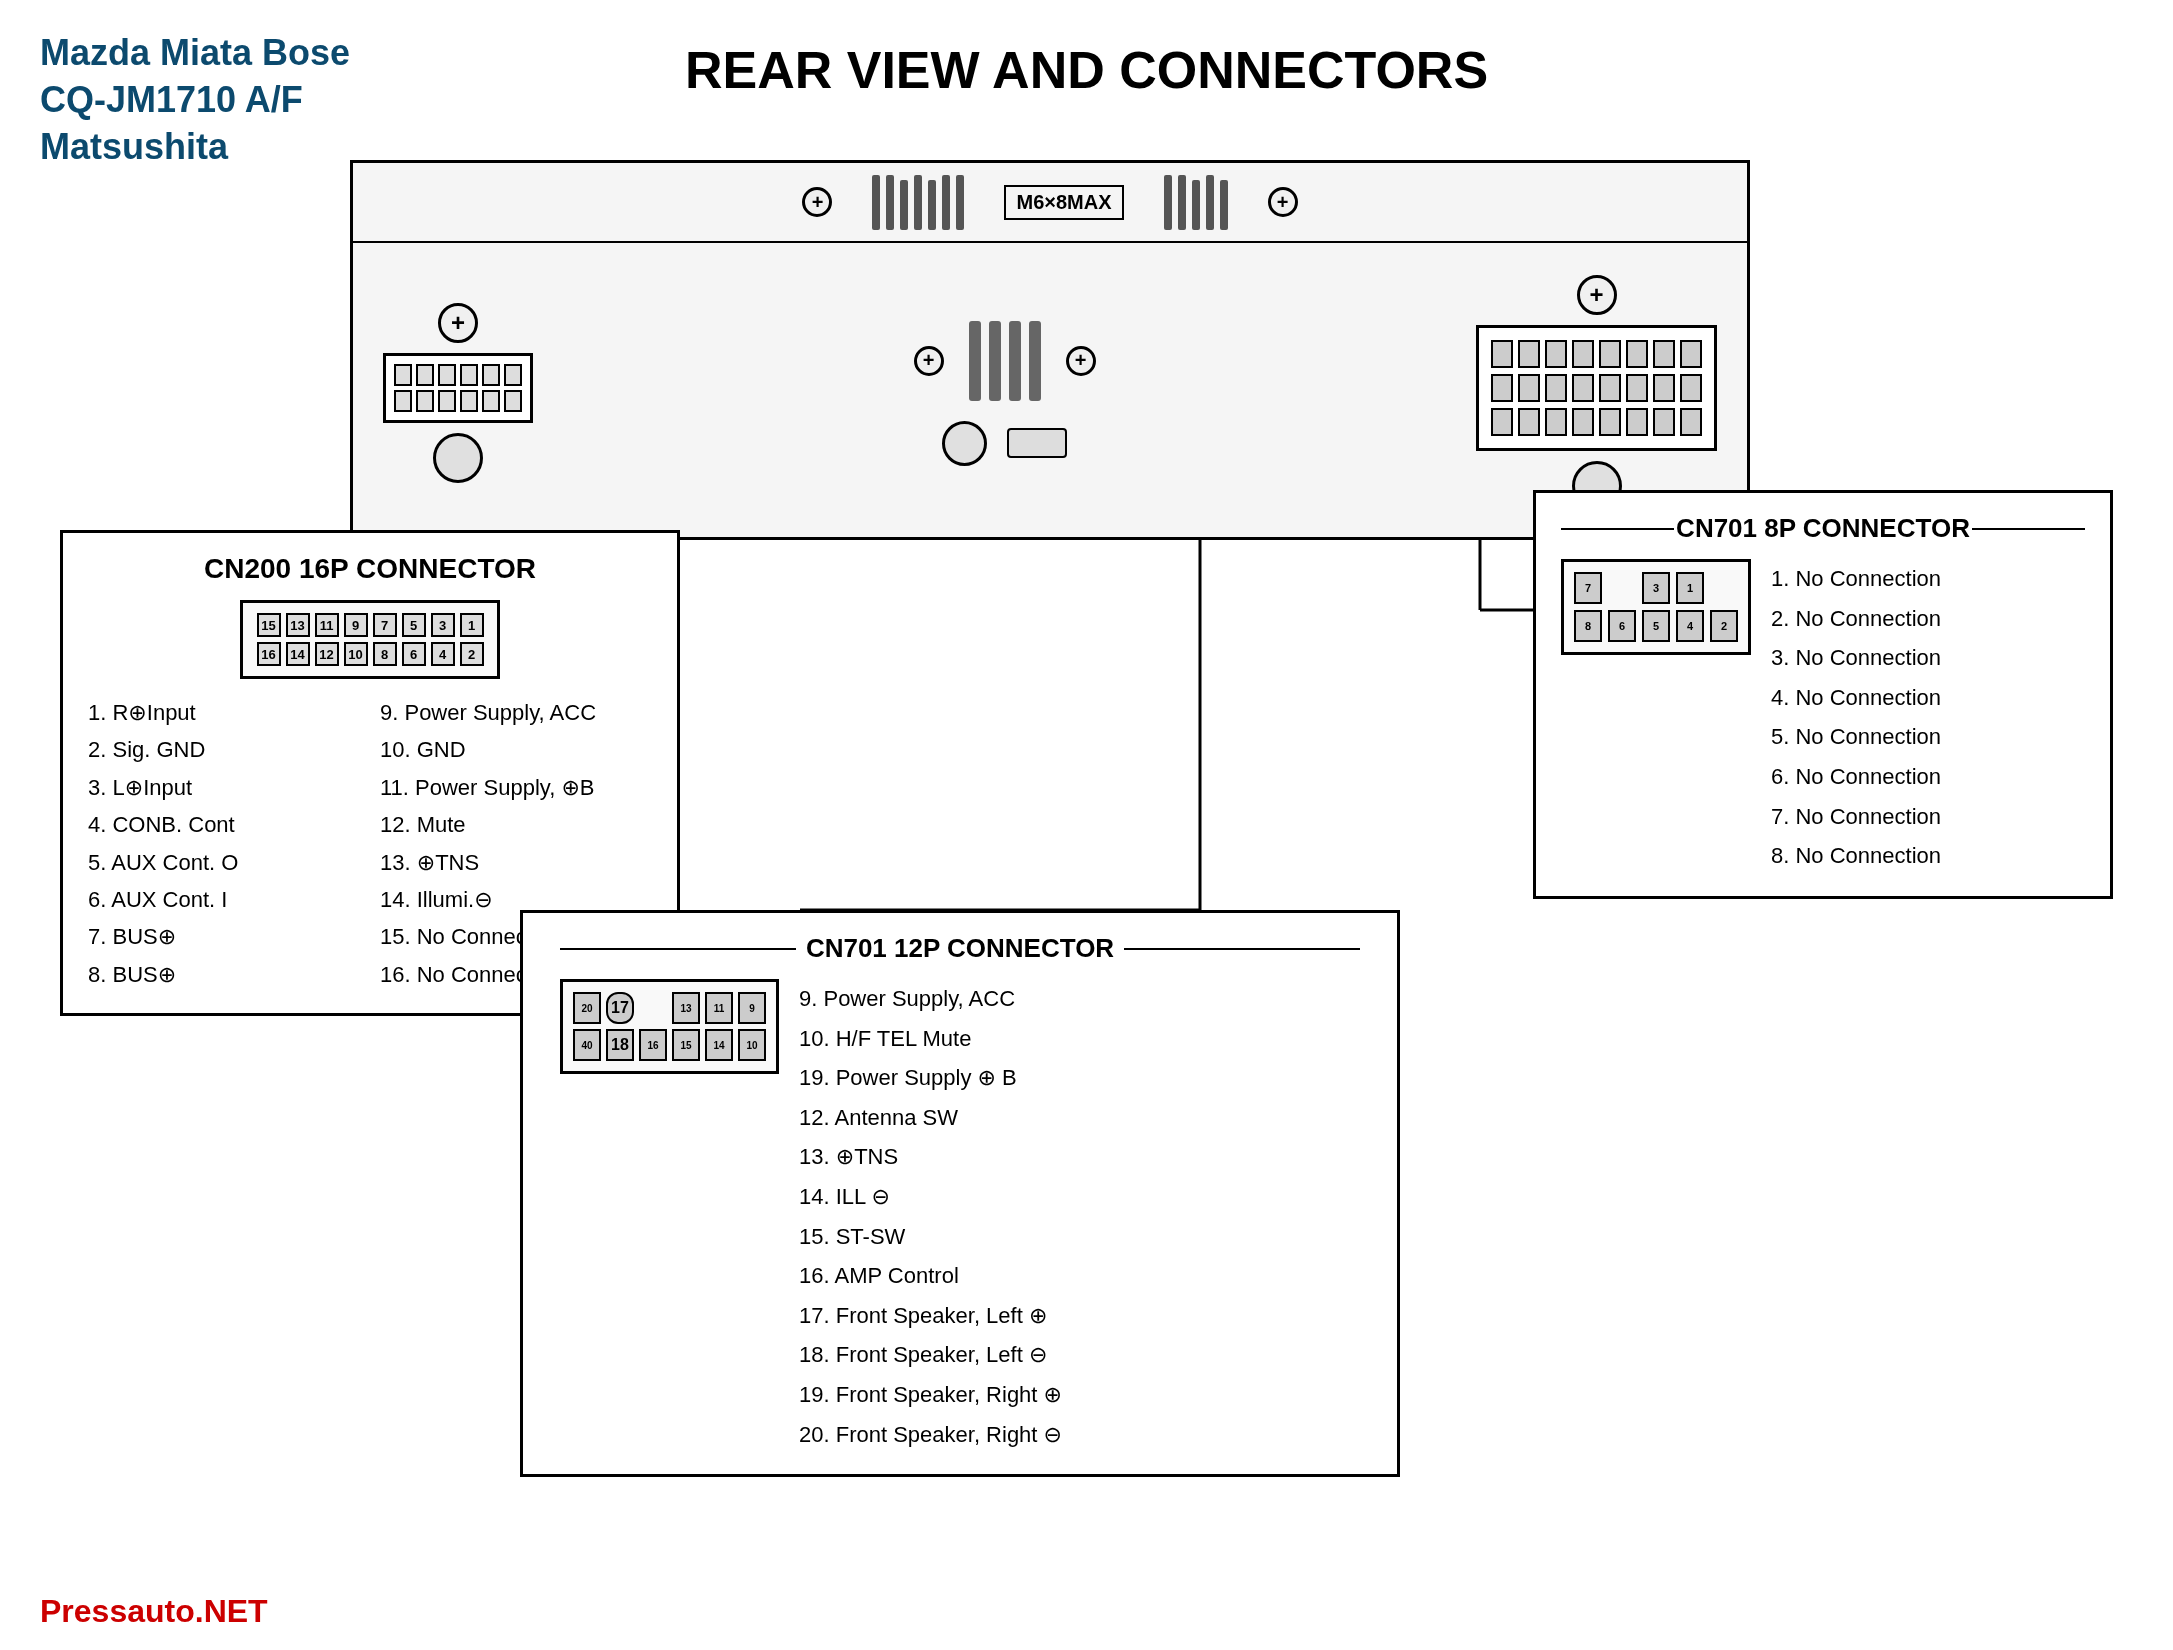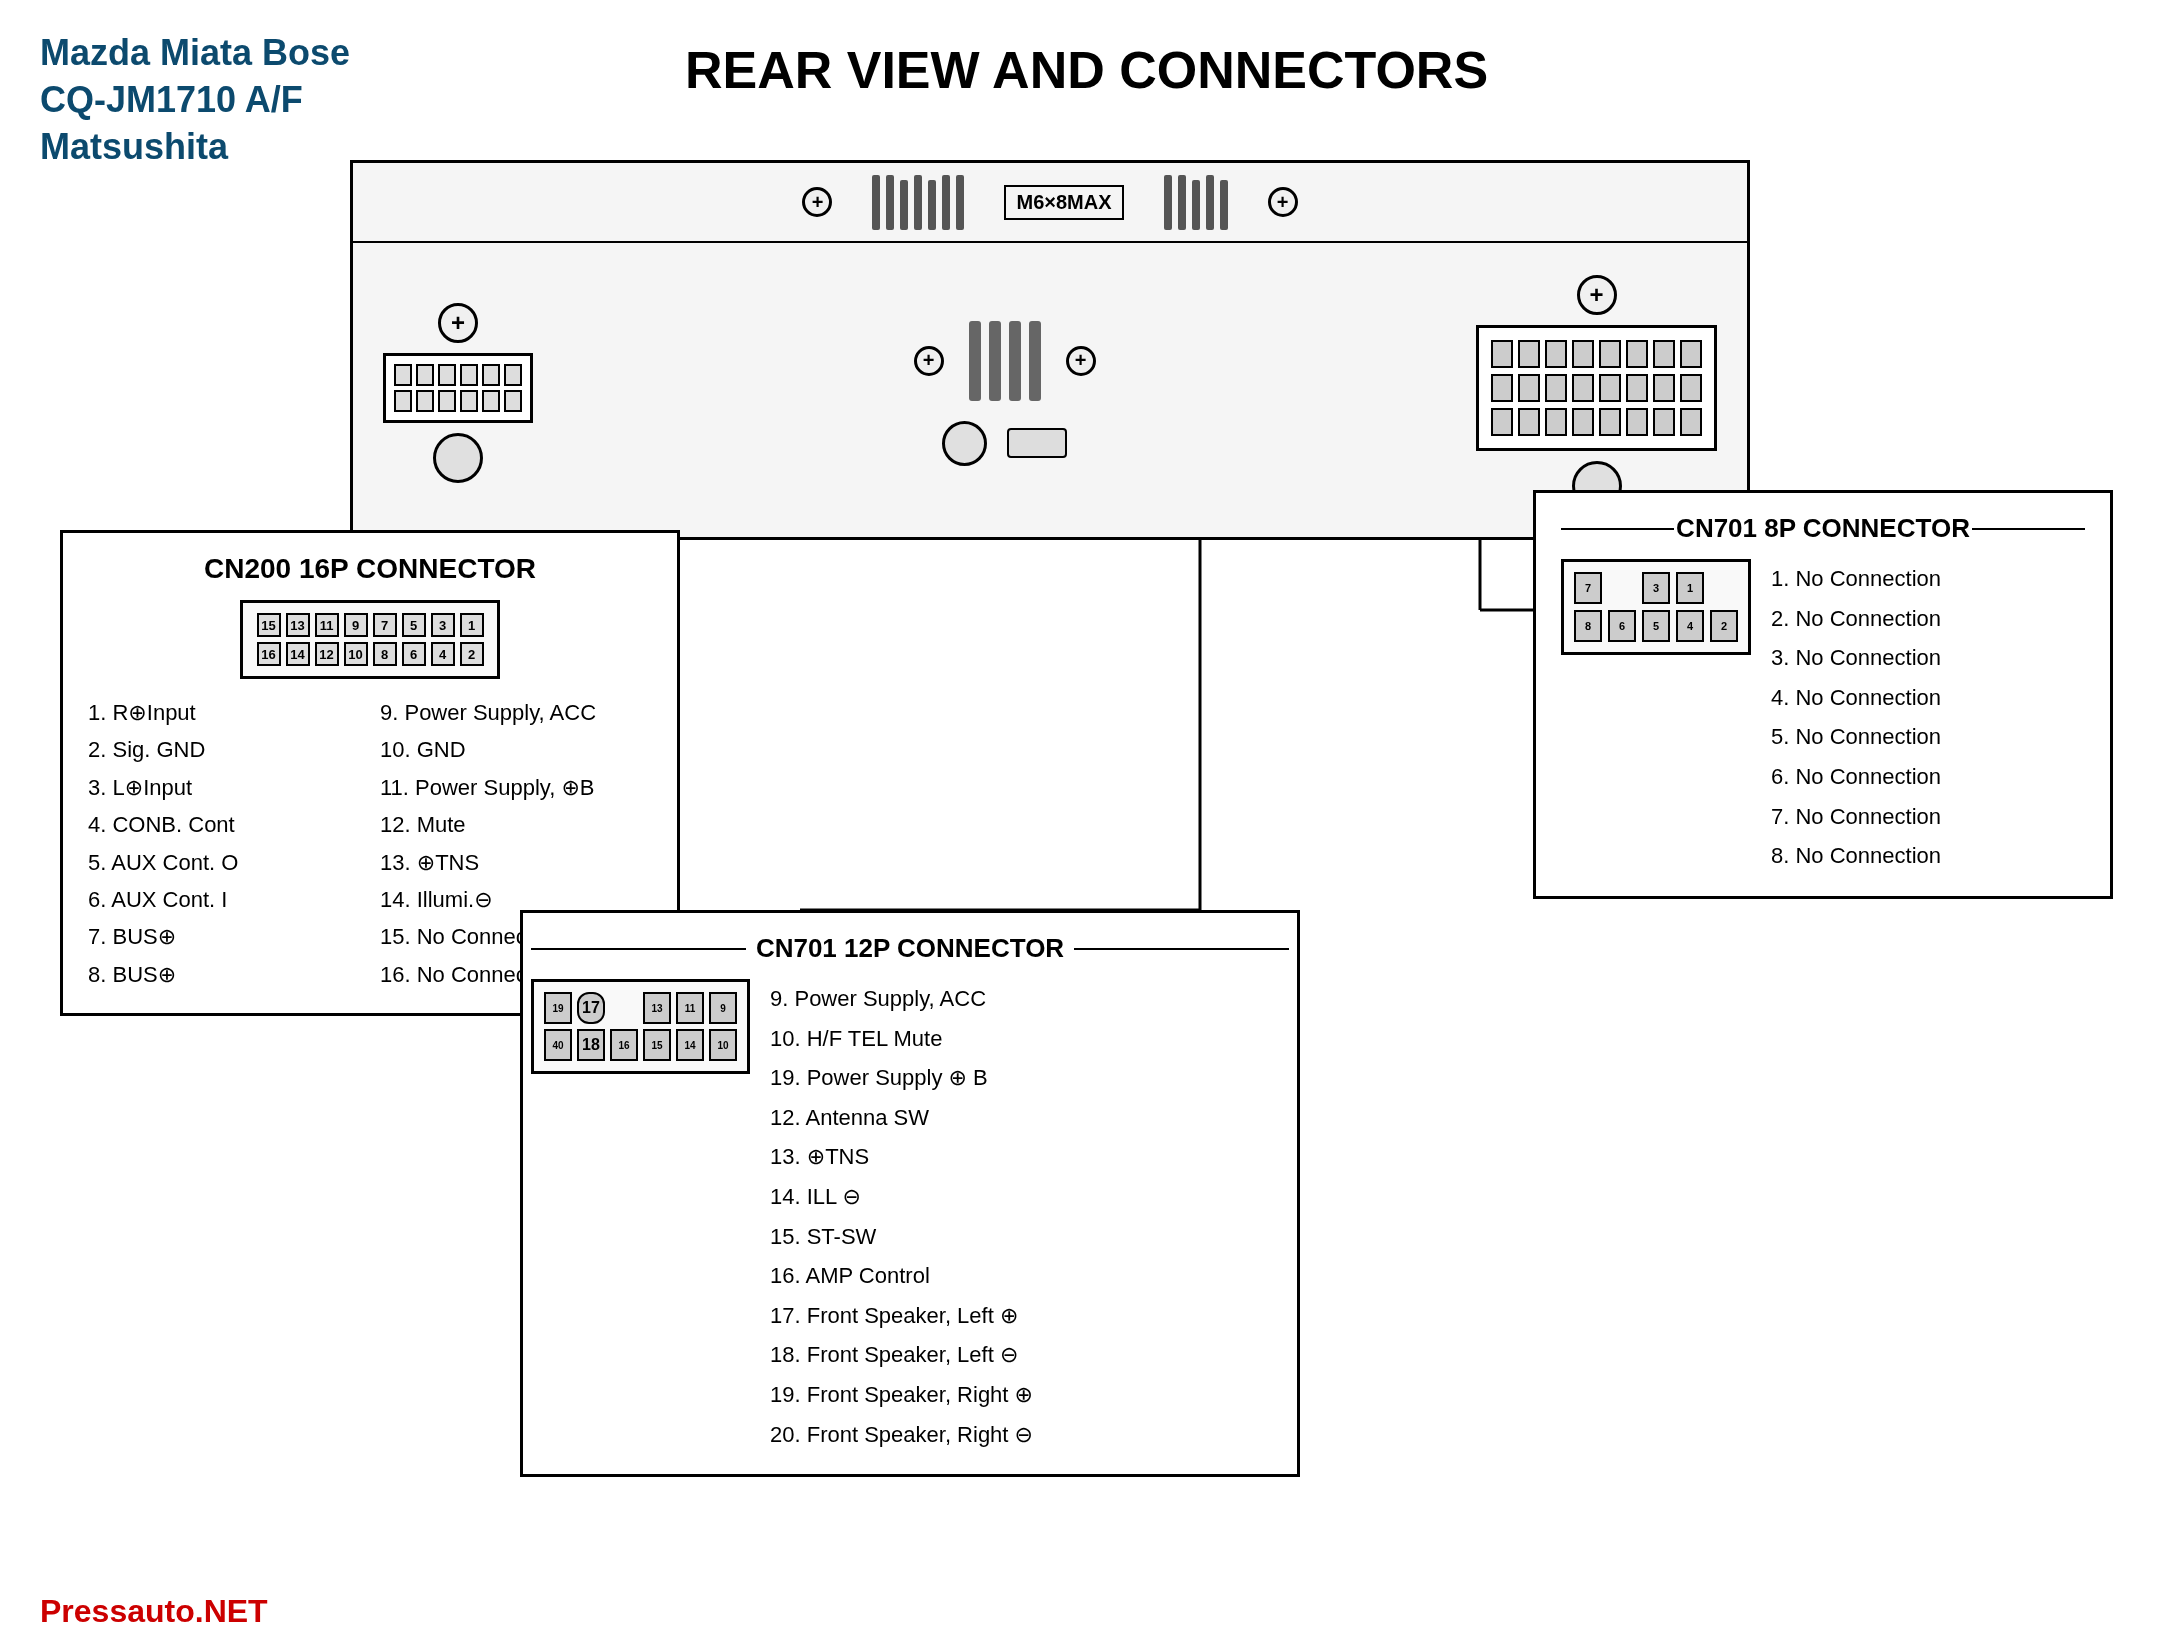--- a/index.html
+++ b/index.html
@@ -200,24 +200,24 @@
     .cn701-8p-list {
       font-size: 22px;
       line-height: 1.8;
     }
 
     
     .cn701-12p-box {
       position: absolute;
       top: 910px;
       left: 520px;
-      width: 780px;
+      width: 880px;
       border: 3px solid #000;
       background: #fff;
-      padding: 20px 8px;
+      padding: 20px 37px;
     }
     .cn701-12p-title {
       font-size: 26px;
       font-weight: bold;
       text-align: center;
       margin-bottom: 15px;
       display: flex;
       align-items: center;
       gap: 10px;
       justify-content: center;
@@ -508,21 +508,21 @@
   <div class="cn701-12p-box">
     <div class="cn701-12p-title">
       <div class="dash-line"></div>
       <span>CN701 12P CONNECTOR</span>
       <div class="dash-line"></div>
     </div>
     <div class="cn701-12p-content">
 
       <div class="connector-12p-diagram">
         <div style="display:flex; gap:5px; margin-bottom:5px;">
-          <div class="sc-pin" style="font-size:10px;">19</div>
+          <div class="sc-pin" style="font-size:10px;">20</div>
           <div class="sc-pin" style="font-size:16px;border-radius:12px;">17</div>
           <div class="sc-pin" style="background:transparent;border:none;"></div>
           <div class="sc-pin" style="font-size:10px;">13</div>
           <div class="sc-pin" style="font-size:10px;">11</div>
           <div class="sc-pin" style="font-size:10px;">9</div>
         </div>
         <div style="display:flex; gap:5px;">
           <div class="sc-pin" style="font-size:10px;">40</div>
           <div class="sc-pin" style="font-size:16px;">18</div>
           <div class="sc-pin" style="font-size:10px;">16</div>

